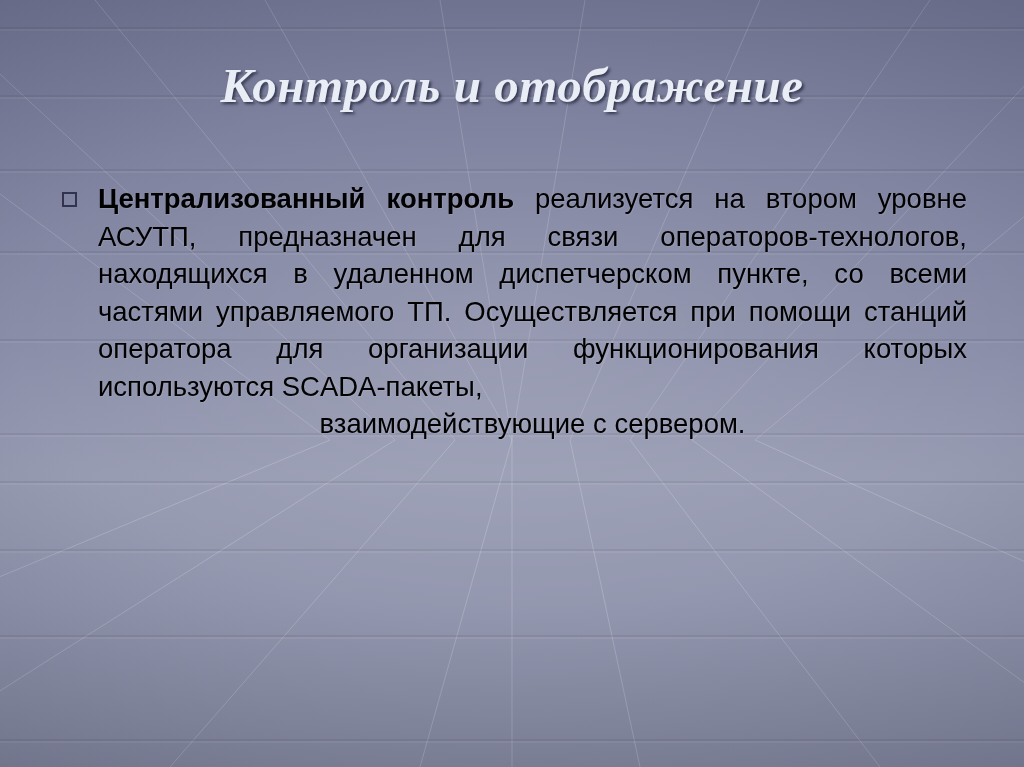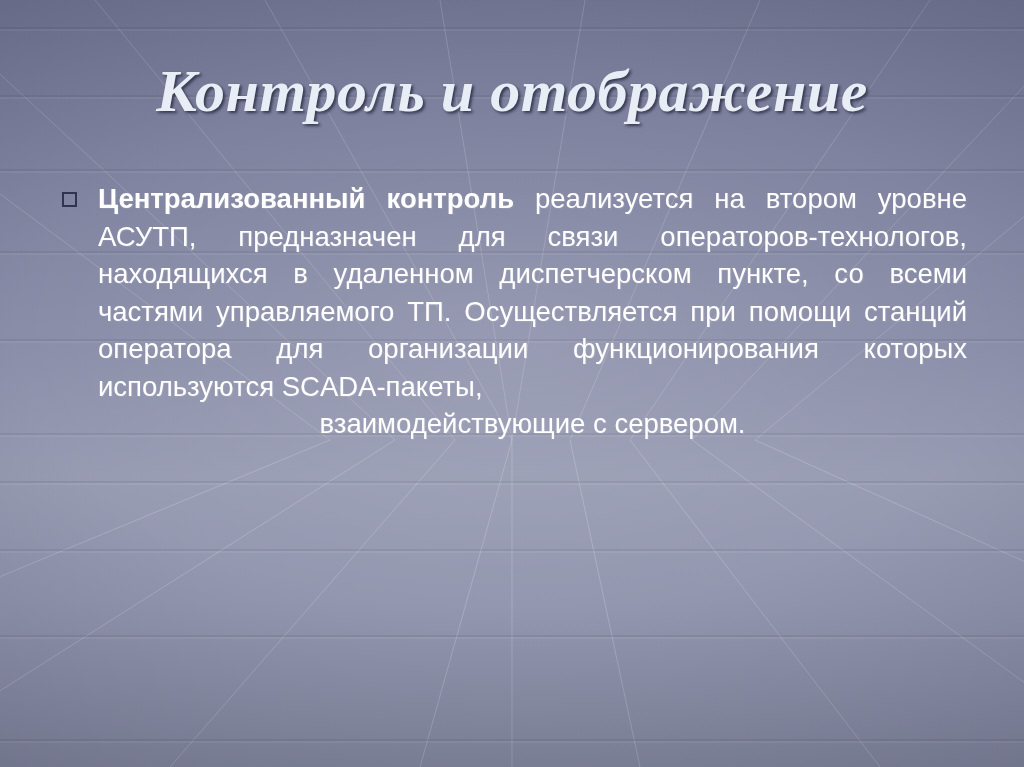--- a/index.html
+++ b/index.html
@@ -53,21 +53,21 @@
   
   .title {
     position: absolute;
     left: 0;
     top: 57px;
     width: 1024px;
     text-align: center;
     font-family: "Liberation Serif", serif;
     font-weight: bold;
     font-style: italic;
-    font-size: 60px;
+    font-size: 49px;
     letter-spacing: 0.5px;
     color: #e9edf5;
     text-shadow: 2px 2px 3px rgba(30,32,55,0.75);
     white-space: nowrap;
   }
 
   
   .body-block {
     position: absolute;
     left: 62px;
@@ -92,21 +92,21 @@
     width: 11px;
     height: 11px;
     border: 2px solid #32344f;
     background: transparent;
   }
   .bullet-text {
     flex: 1 1 auto;
     font-family: "Liberation Sans", sans-serif;
     font-size: 27.5px;
     line-height: 37.5px;
-    color: #ffffff;
+    color: #000000;
     text-align: justify;
     text-justify: inter-word;
     text-shadow: 1px 1px 1px rgba(255,255,255,0.10);
   }
   .bullet-text b {
     font-weight: bold;
   }
   .bullet-text .last-line {
     display: block;
     text-align: center;

